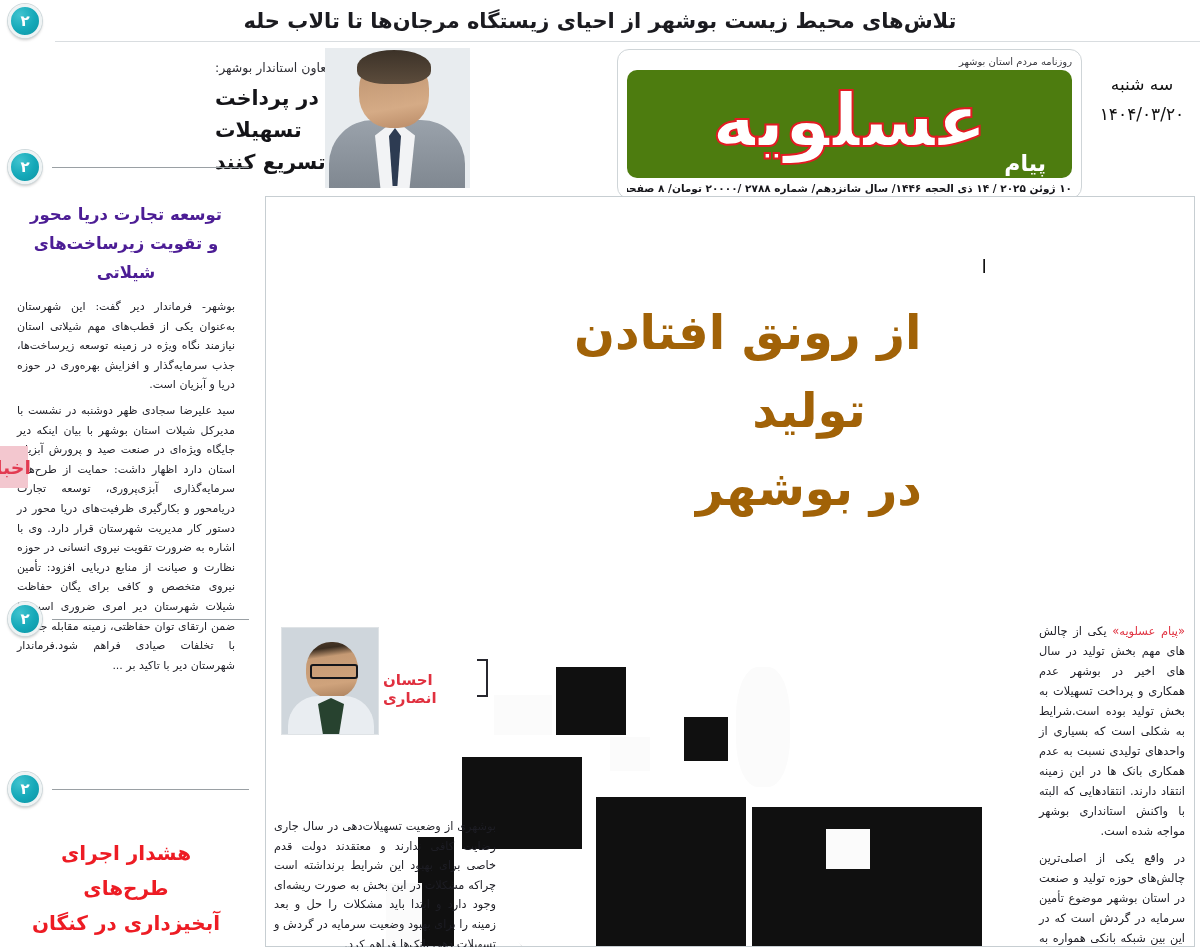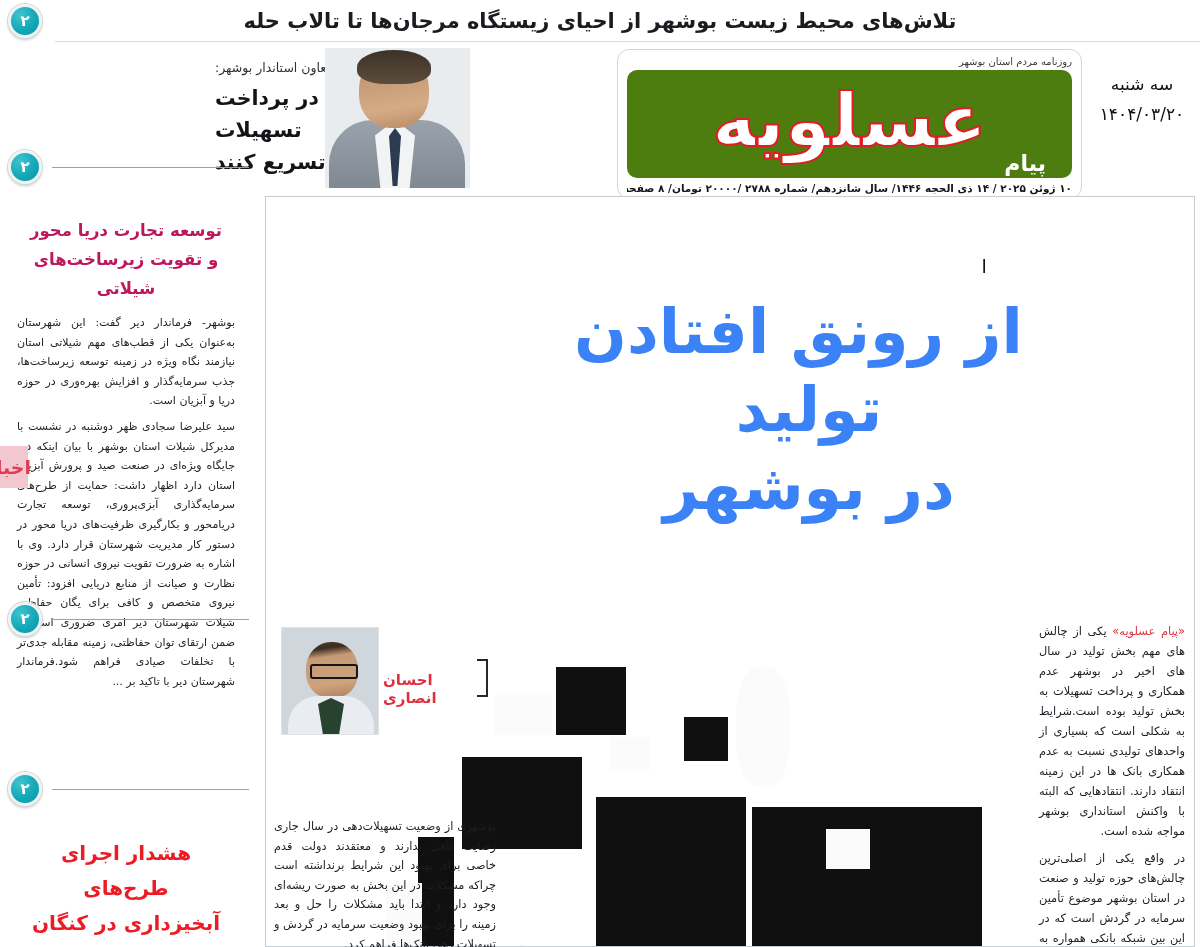--- a/index.html
+++ b/index.html
@@ -121,22 +121,22 @@
 
   
   .mainframe{
     position:absolute;left:265px;top:196px;width:930px;height:751px;
     border:1px solid #c7ced2;background:#fff;box-sizing:border-box;
   }
 
   
   .sidebar{position:absolute;left:0;top:196px;width:252px;height:751px;}
   .sb-h1{
-    width:228px;margin:20px auto 0;text-align:center;direction:rtl;
-    font-size:16.5px;font-weight:bold;line-height:29px;color:#be185d;
+    width:228px;margin:4px auto 0;text-align:center;direction:rtl;
+    font-size:16.5px;font-weight:bold;line-height:29px;color:#4c1d95;
   }
   .sb-body{
     width:218px;margin:10px auto 0;direction:rtl;text-align:justify;
     font-size:11px;line-height:19.6px;color:#23232a;
   }
   .watermark{
     position:absolute;left:-12px;top:250px;width:40px;height:42px;
     background:#f3c7cf;color:#e23b52;font-size:19px;font-weight:bold;
     display:flex;align-items:center;justify-content:center;letter-spacing:-1px;
   }
@@ -149,21 +149,21 @@
     position:absolute;left:11px;top:640px;
   }
 
   
   .art-kicker{
     position:absolute;right:20px;top:58px;width:600px;text-align:center;direction:rtl;
     font-size:19px;color:#111;font-weight:normal;
   }
   .art-title{
     position:absolute;right:150px;top:96px;width:470px;text-align:left;direction:rtl;
-    font-size:62px;font-weight:bold;line-height:78px;color:#3b82f6;
+    font-size:48px;font-weight:bold;line-height:78px;color:#a16207;
     letter-spacing:-1px;z-index:5;
   }
   .art-title .ln{display:block;}
   .art-title .ln2{text-align:center;}
   .art-title .ln3{text-align:center;}
 
   
   .bigphoto{
     position:absolute;left:0;top:0;width:716px;height:749px;overflow:hidden;z-index:1;
     background:#ffffff;

